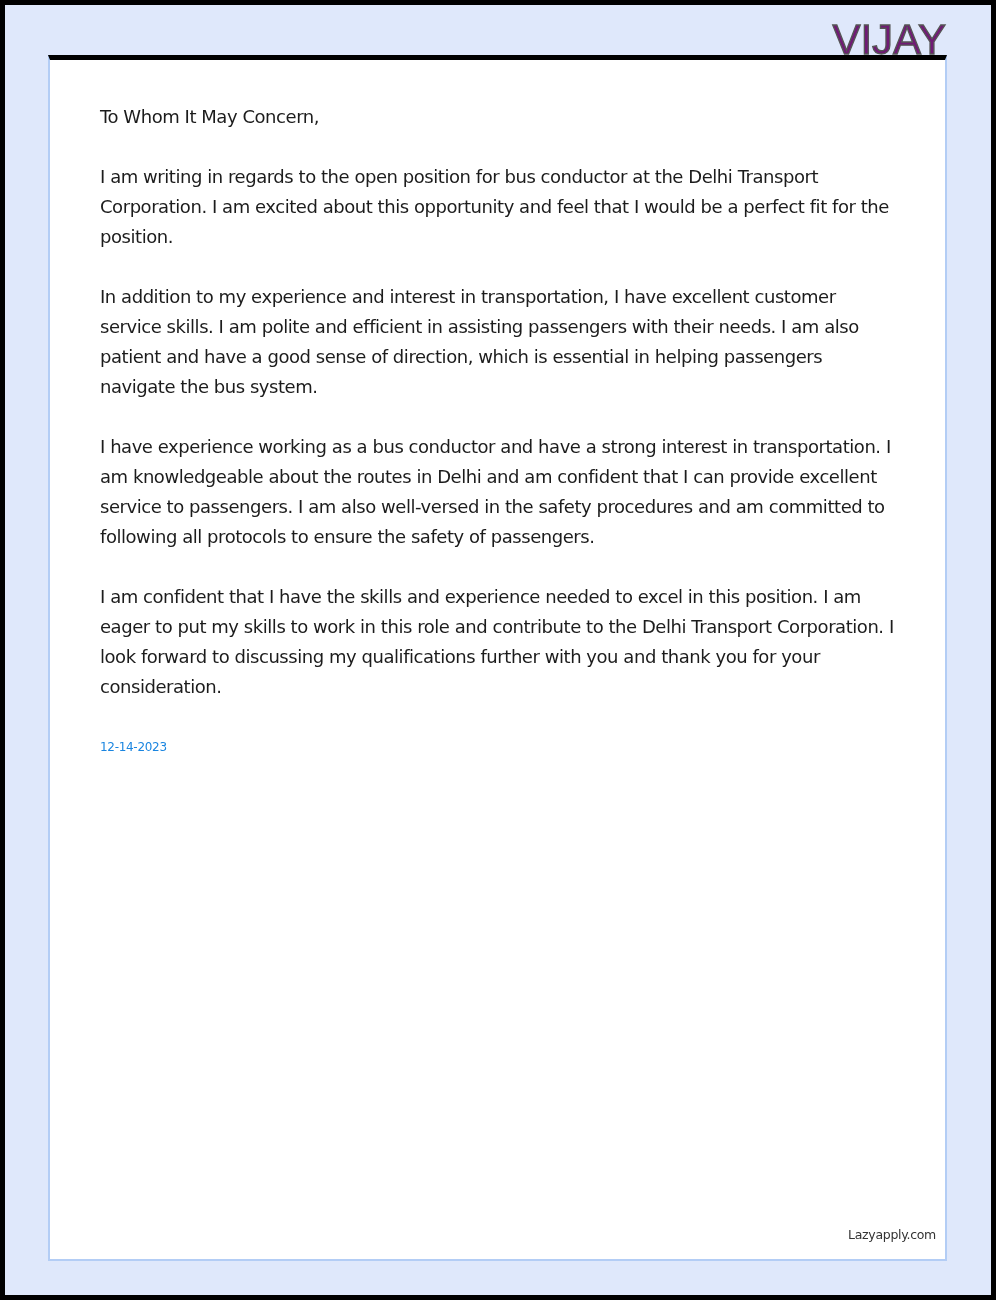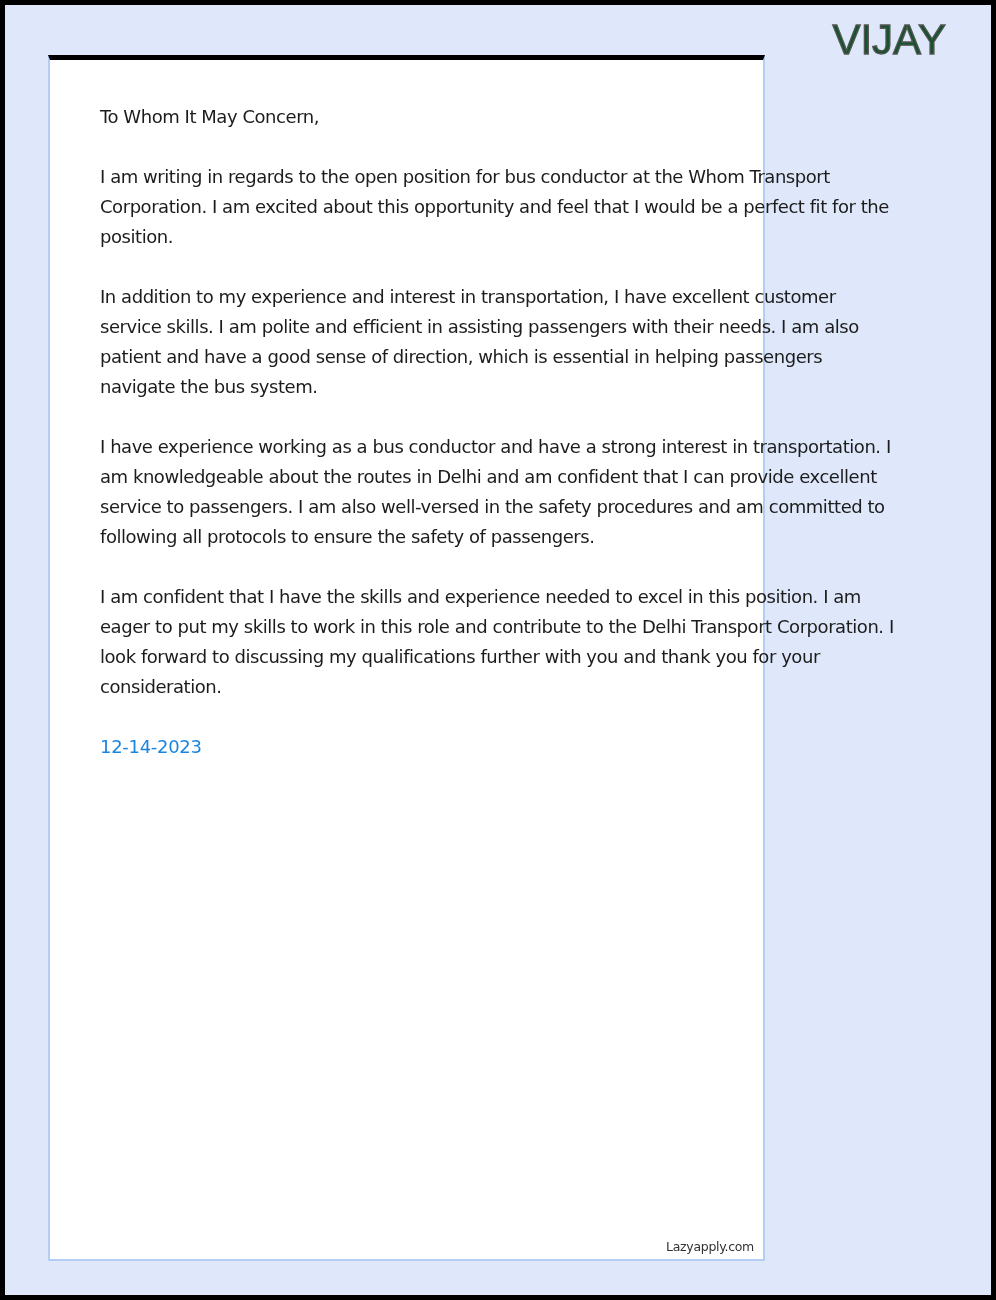--- a/index.html
+++ b/index.html
@@ -12,29 +12,29 @@
       overflow: hidden;
       font-family: "DejaVu Sans", sans-serif;
     }
     .name {
       position: absolute;
       right: 45px;
       top: 12px;
       font-family: "Liberation Sans", sans-serif;
       font-size: 42px;
       line-height: 46px;
-      color: #14532d;
+      color: #701a75;
       -webkit-text-stroke: 1.3px #555;
       letter-spacing: 0px;
       font-weight: normal;
     }
     .page {
       position: absolute;
       left: 43px; top: 50px;
-      width: 717px; height: 1206px;
+      width: 899px; height: 1206px;
       box-sizing: border-box;
       background: #fff;
       border-left: 2px solid #b3cdf5;
       border-right: 2px solid #b3cdf5;
       border-bottom: 2px solid #b3cdf5;
       border-top: 5px solid #000;
     }
     .content {
       position: absolute;
       left: 50px; top: 42px;
@@ -42,43 +42,43 @@
       color: #1c1c1c;
       font-family: "DejaVu Sans", sans-serif;
       font-size: 18px;
       line-height: 30px;
       letter-spacing: -0.45px;
     }
     .content p { margin: 0 0 30px 0; }
     .content p.last { }
     .date {
       color: #1a85e0;
-      font-size: 18px;
+      font-size: 12px;
       line-height: 30px;
       letter-spacing: -0.3px;
     }
     .footer {
       position: absolute;
       right: 9px;
-      bottom: 4px;
+      bottom: 16px;
       font-family: "DejaVu Sans", sans-serif;
       font-size: 12.5px;
       line-height: 16px;
       color: #333;
       letter-spacing: -0.3px;
     }
   </style>
 </head>
 <body>
 
 <div class="name">VIJAY</div>
 
 <div class="page">
   <div class="content">
     <p>To Whom It May Concern,</p>
-    <p>I am writing in regards to the open position for bus conductor at the Whom Transport Corporation. I am excited about this opportunity and feel that I would be a perfect fit for the position.</p>
+    <p>I am writing in regards to the open position for bus conductor at the Delhi Transport Corporation. I am excited about this opportunity and feel that I would be a perfect fit for the position.</p>
     <p>In addition to my experience and interest in transportation, I have excellent customer service skills. I am polite and efficient in assisting passengers with their needs. I am also patient and have a good sense of direction, which is essential in helping passengers navigate the bus system.</p>
     <p>I have experience working as a bus conductor and have a strong interest in transportation. I am knowledgeable about the routes in Delhi and am confident that I can provide excellent service to passengers. I am also well-versed in the safety procedures and am committed to following all protocols to ensure the safety of passengers.</p>
     <p class="last">I am confident that I have the skills and experience needed to excel in this position. I am eager to put my skills to work in this role and contribute to the Delhi Transport Corporation. I look forward to discussing my qualifications further with you and thank you for your consideration.</p>
     <div class="date">12-14-2023</div>
   </div>
   <div class="footer">Lazyapply.com</div>
 </div>
 
 </body></html>

